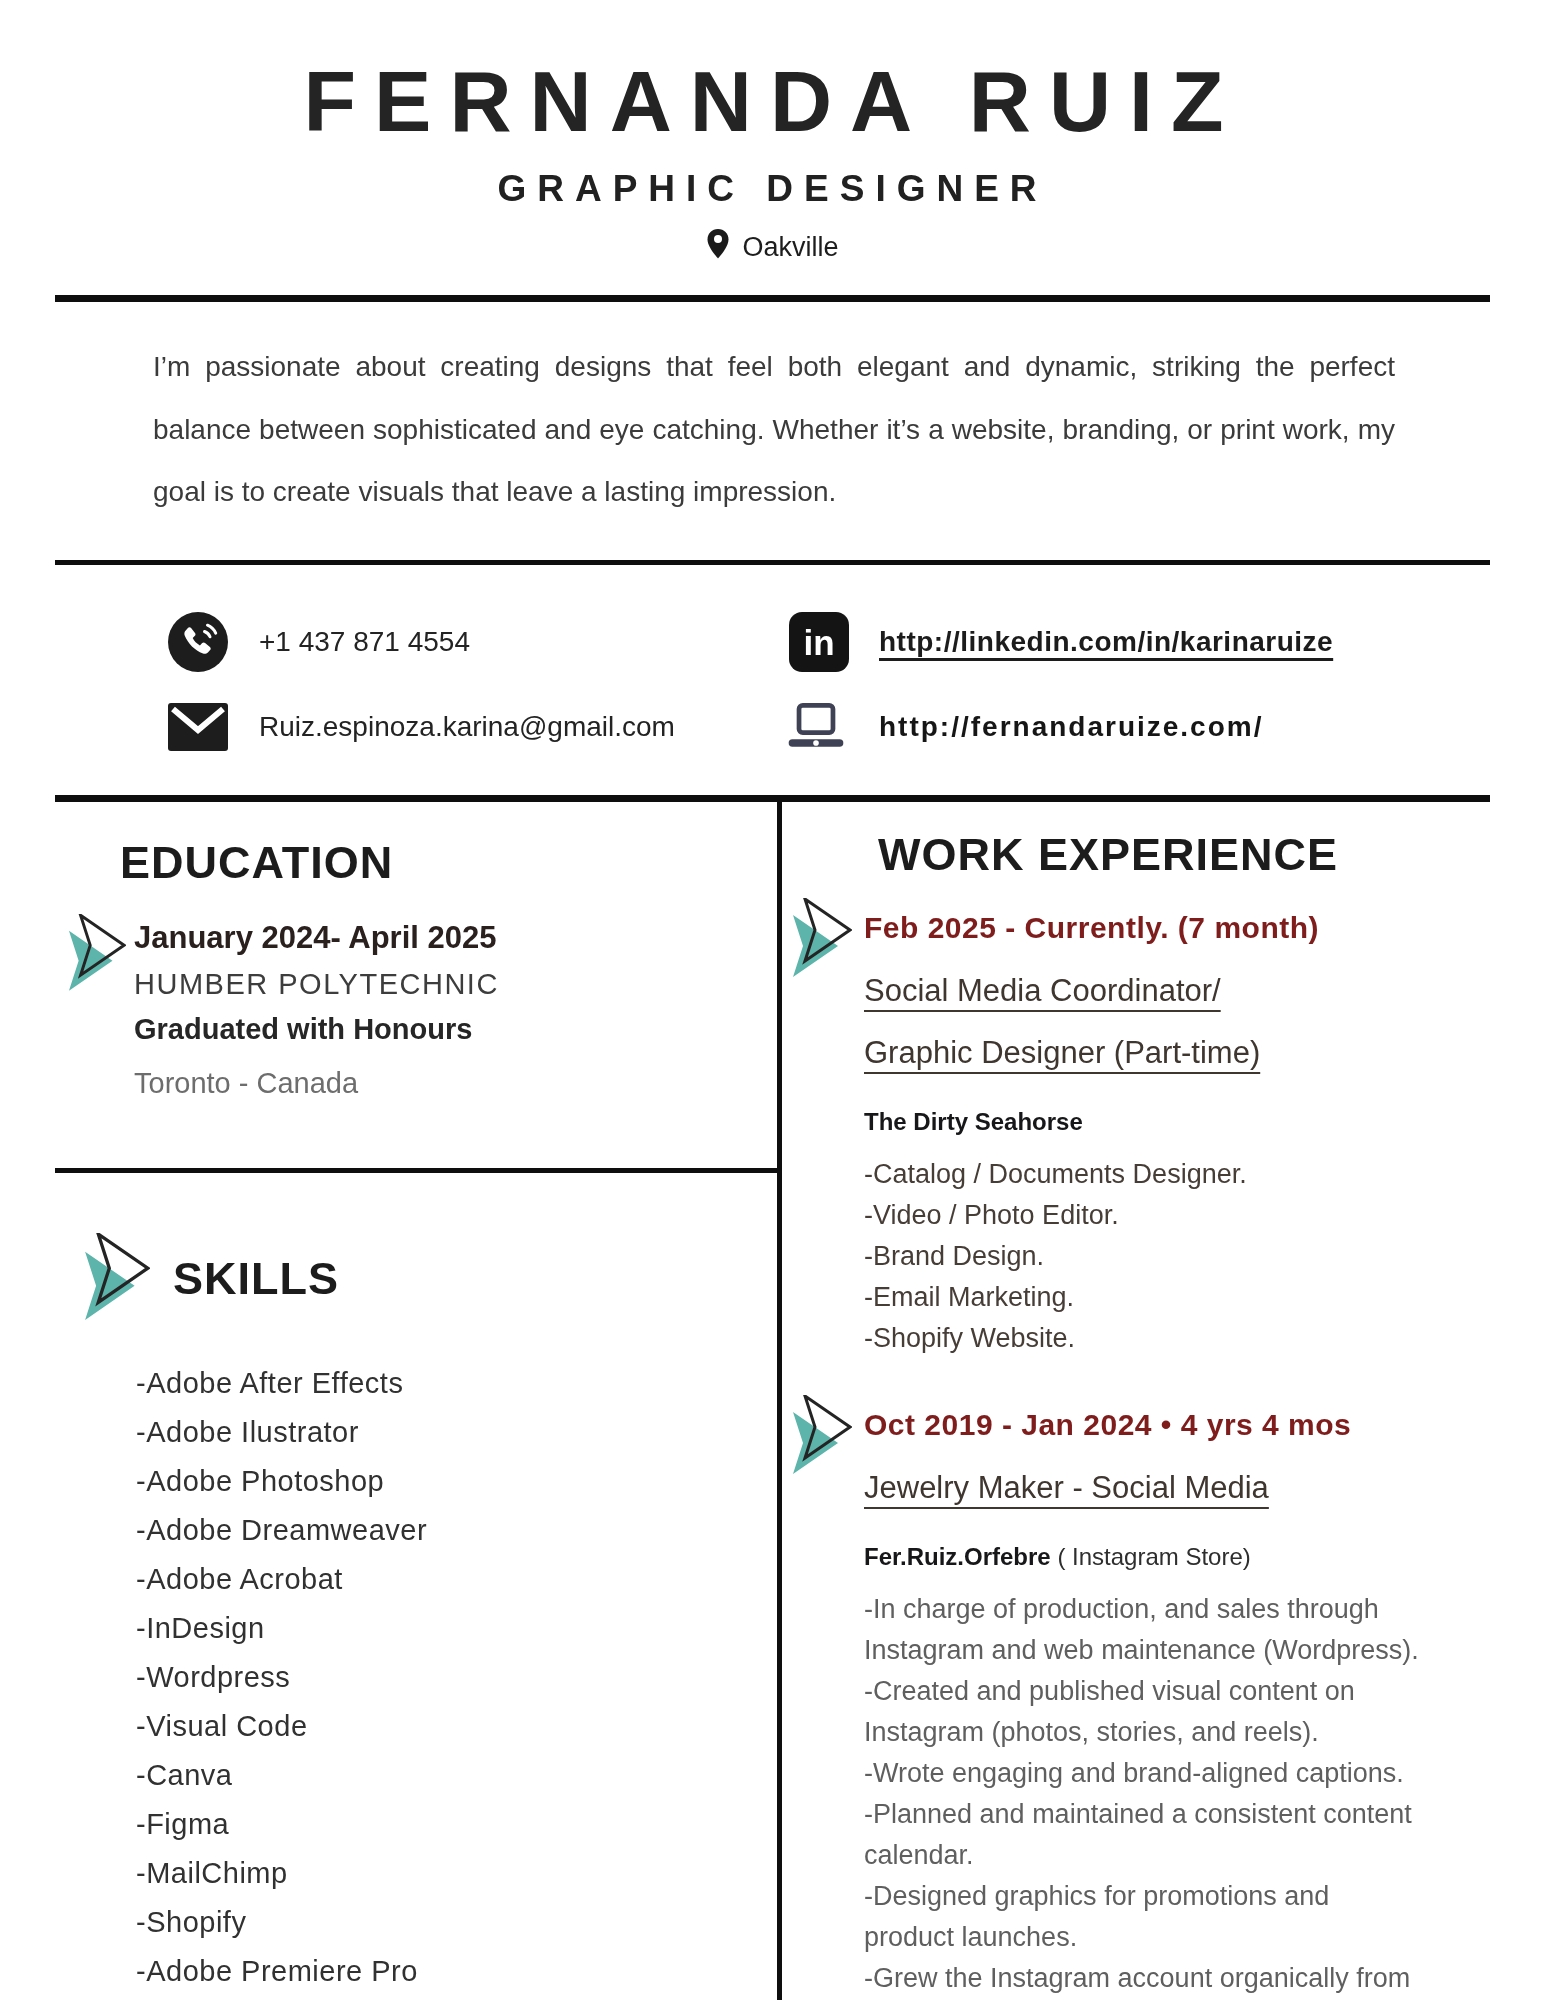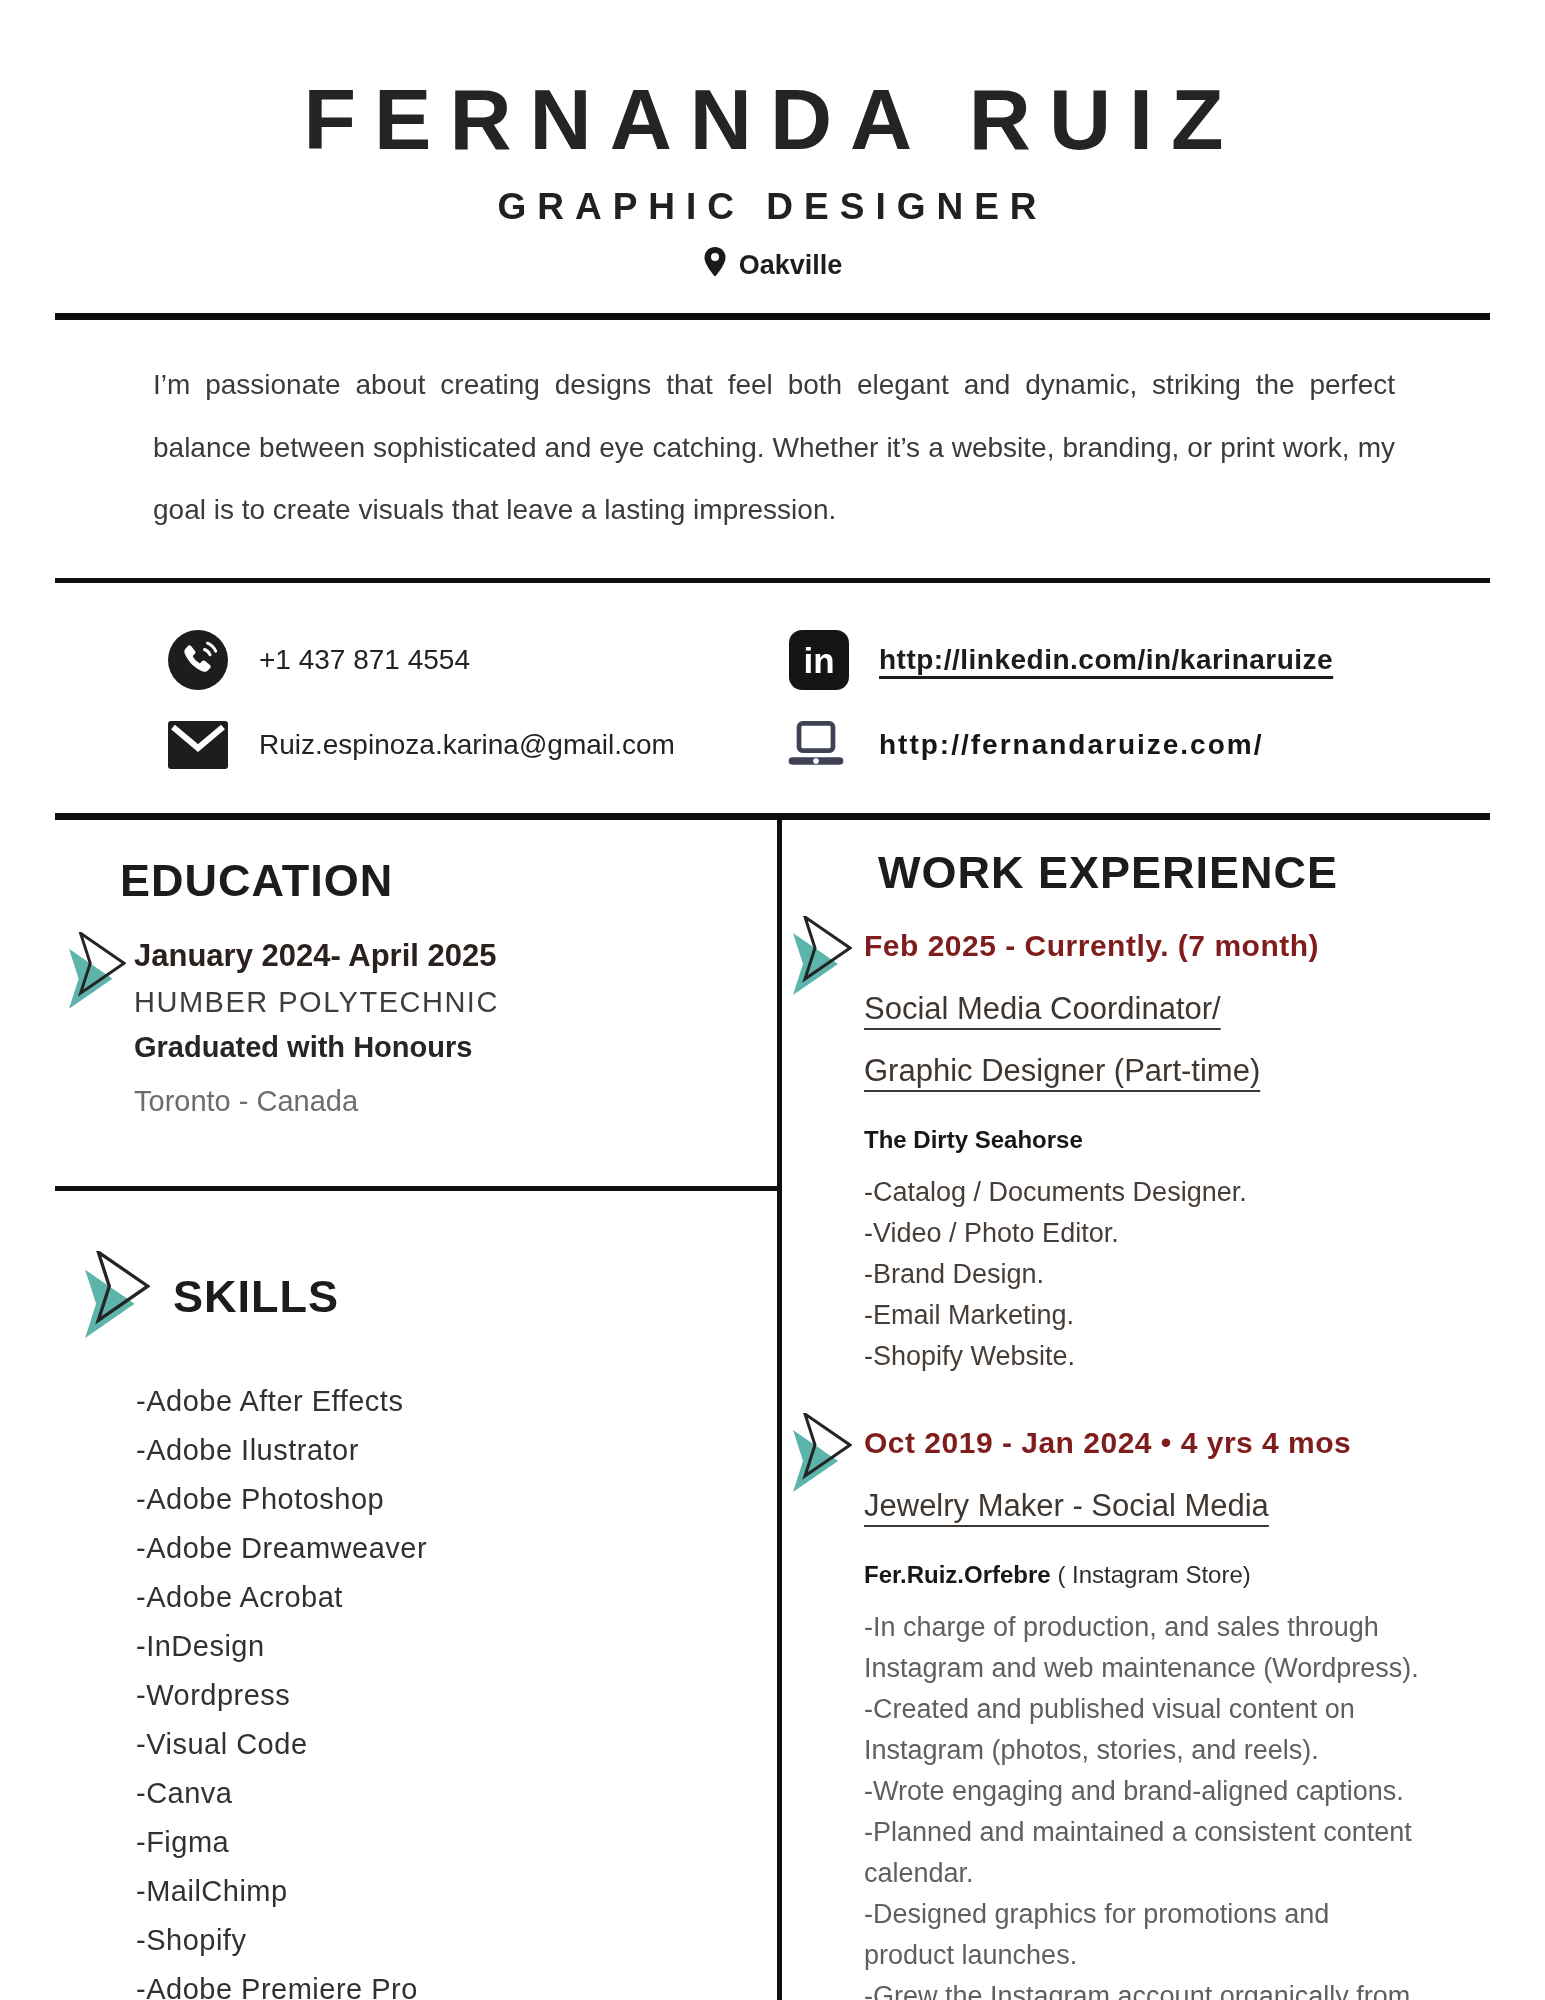--- a/index.html
+++ b/index.html
@@ -1,24 +1,24 @@
 <!DOCTYPE html>
 <html><head>
 <meta charset="utf-8">
 <style>
   html,body{margin:0;padding:0;background:#ffffff;}
   body{font-family:"Liberation Sans",sans-serif;color:#222;}
   .page{position:relative;width:1545px;height:2000px;background:#fff;overflow:hidden;}
 
   
-  .header{padding-top:76px;text-align:center;}
+  .header{padding-top:58px;text-align:center;}
   .name{font-size:86px;font-weight:800;letter-spacing:18px;color:#242424;line-height:1;margin:0;}
   .job-title{margin-top:24px;font-size:37px;font-weight:700;letter-spacing:11px;color:#212121;}
   .location-row{margin-top:18px;display:flex;justify-content:center;align-items:center;gap:12px;
-    font-size:27px;font-weight:700;color:#1d1d1d;text-align:center;}
+    font-size:27px;font-weight:400;color:#1d1d1d;text-align:center;}
 
   
   .rule{border:none;background:#0e0e0e;margin:0 55px;}
   .rule.thick{height:7px;}
   .rule.thin{height:5px;}
   #rule1{margin-top:28px;}
   #rule2{margin-top:36px;}
   #rule3{margin-top:14px;}
 
   

